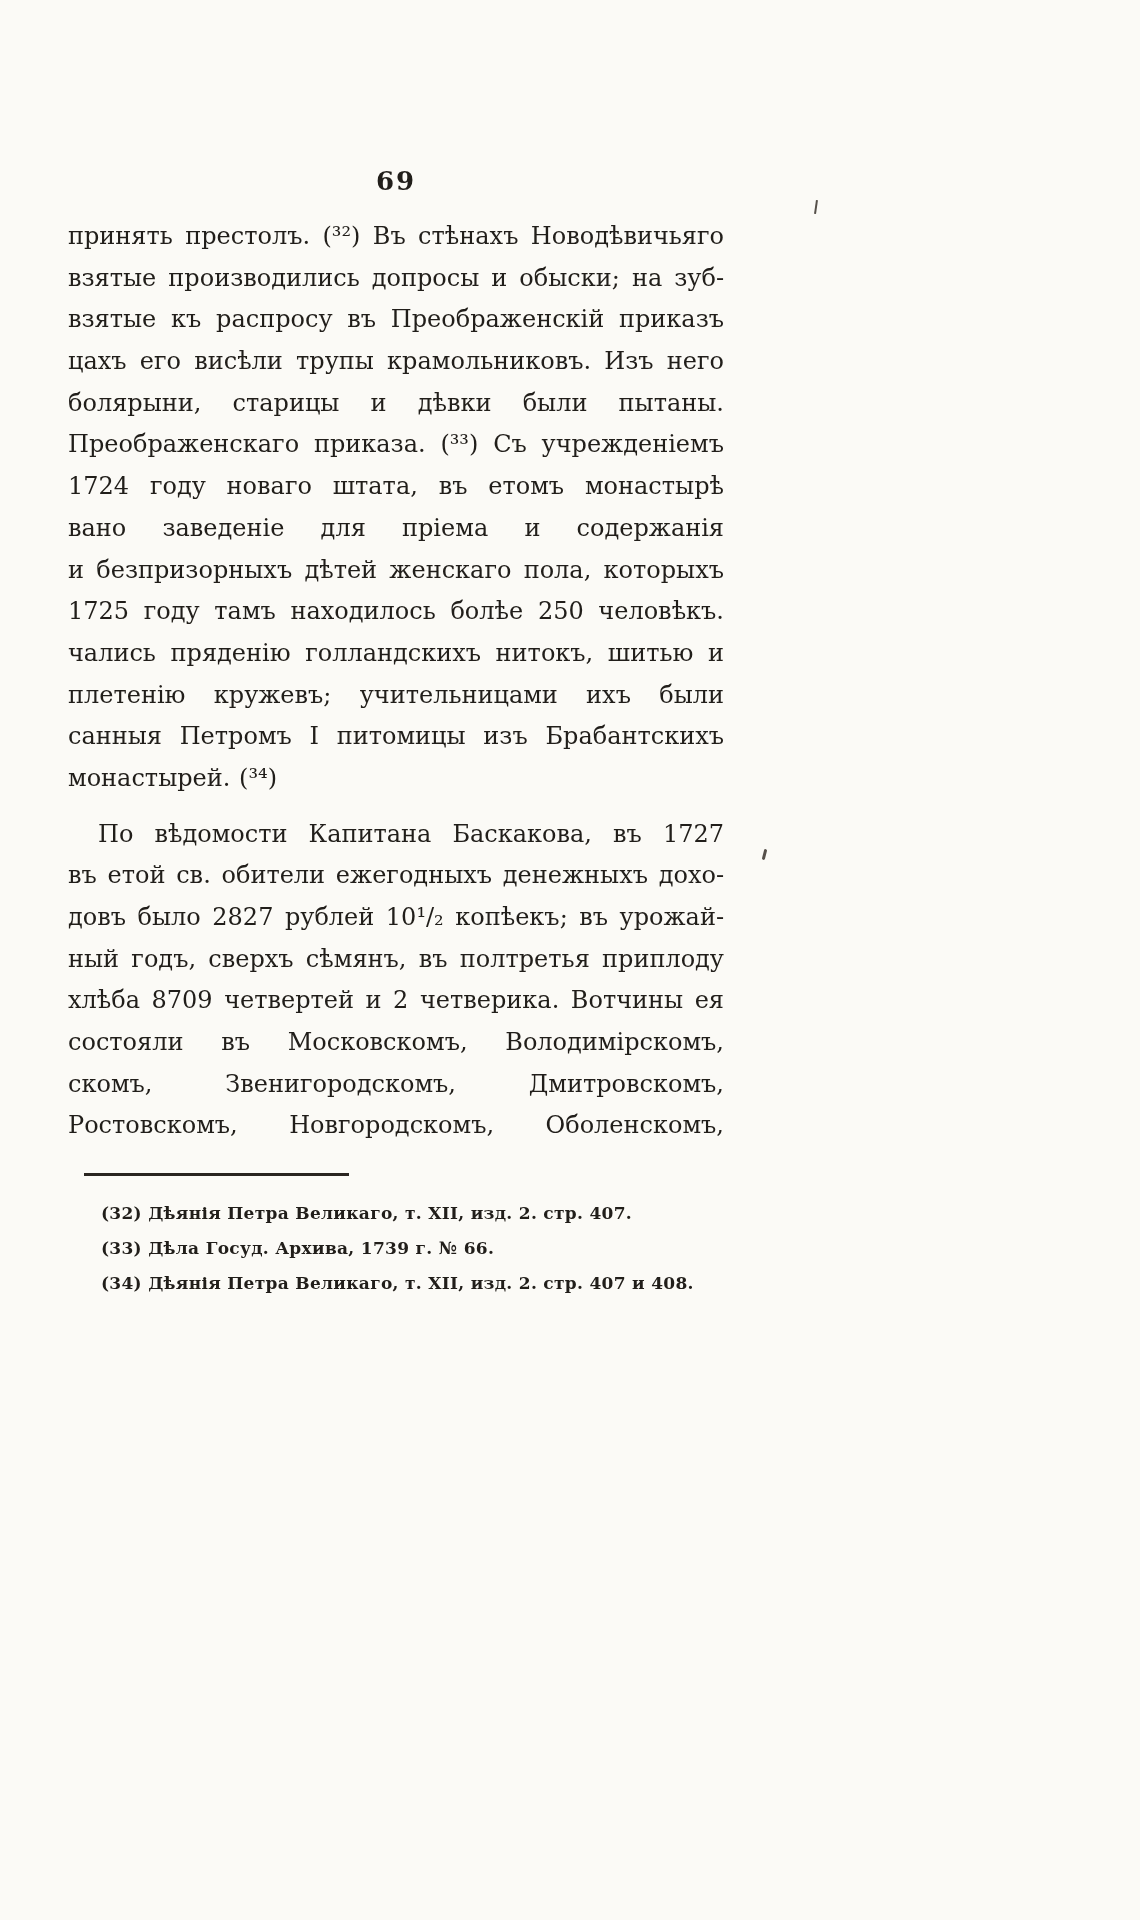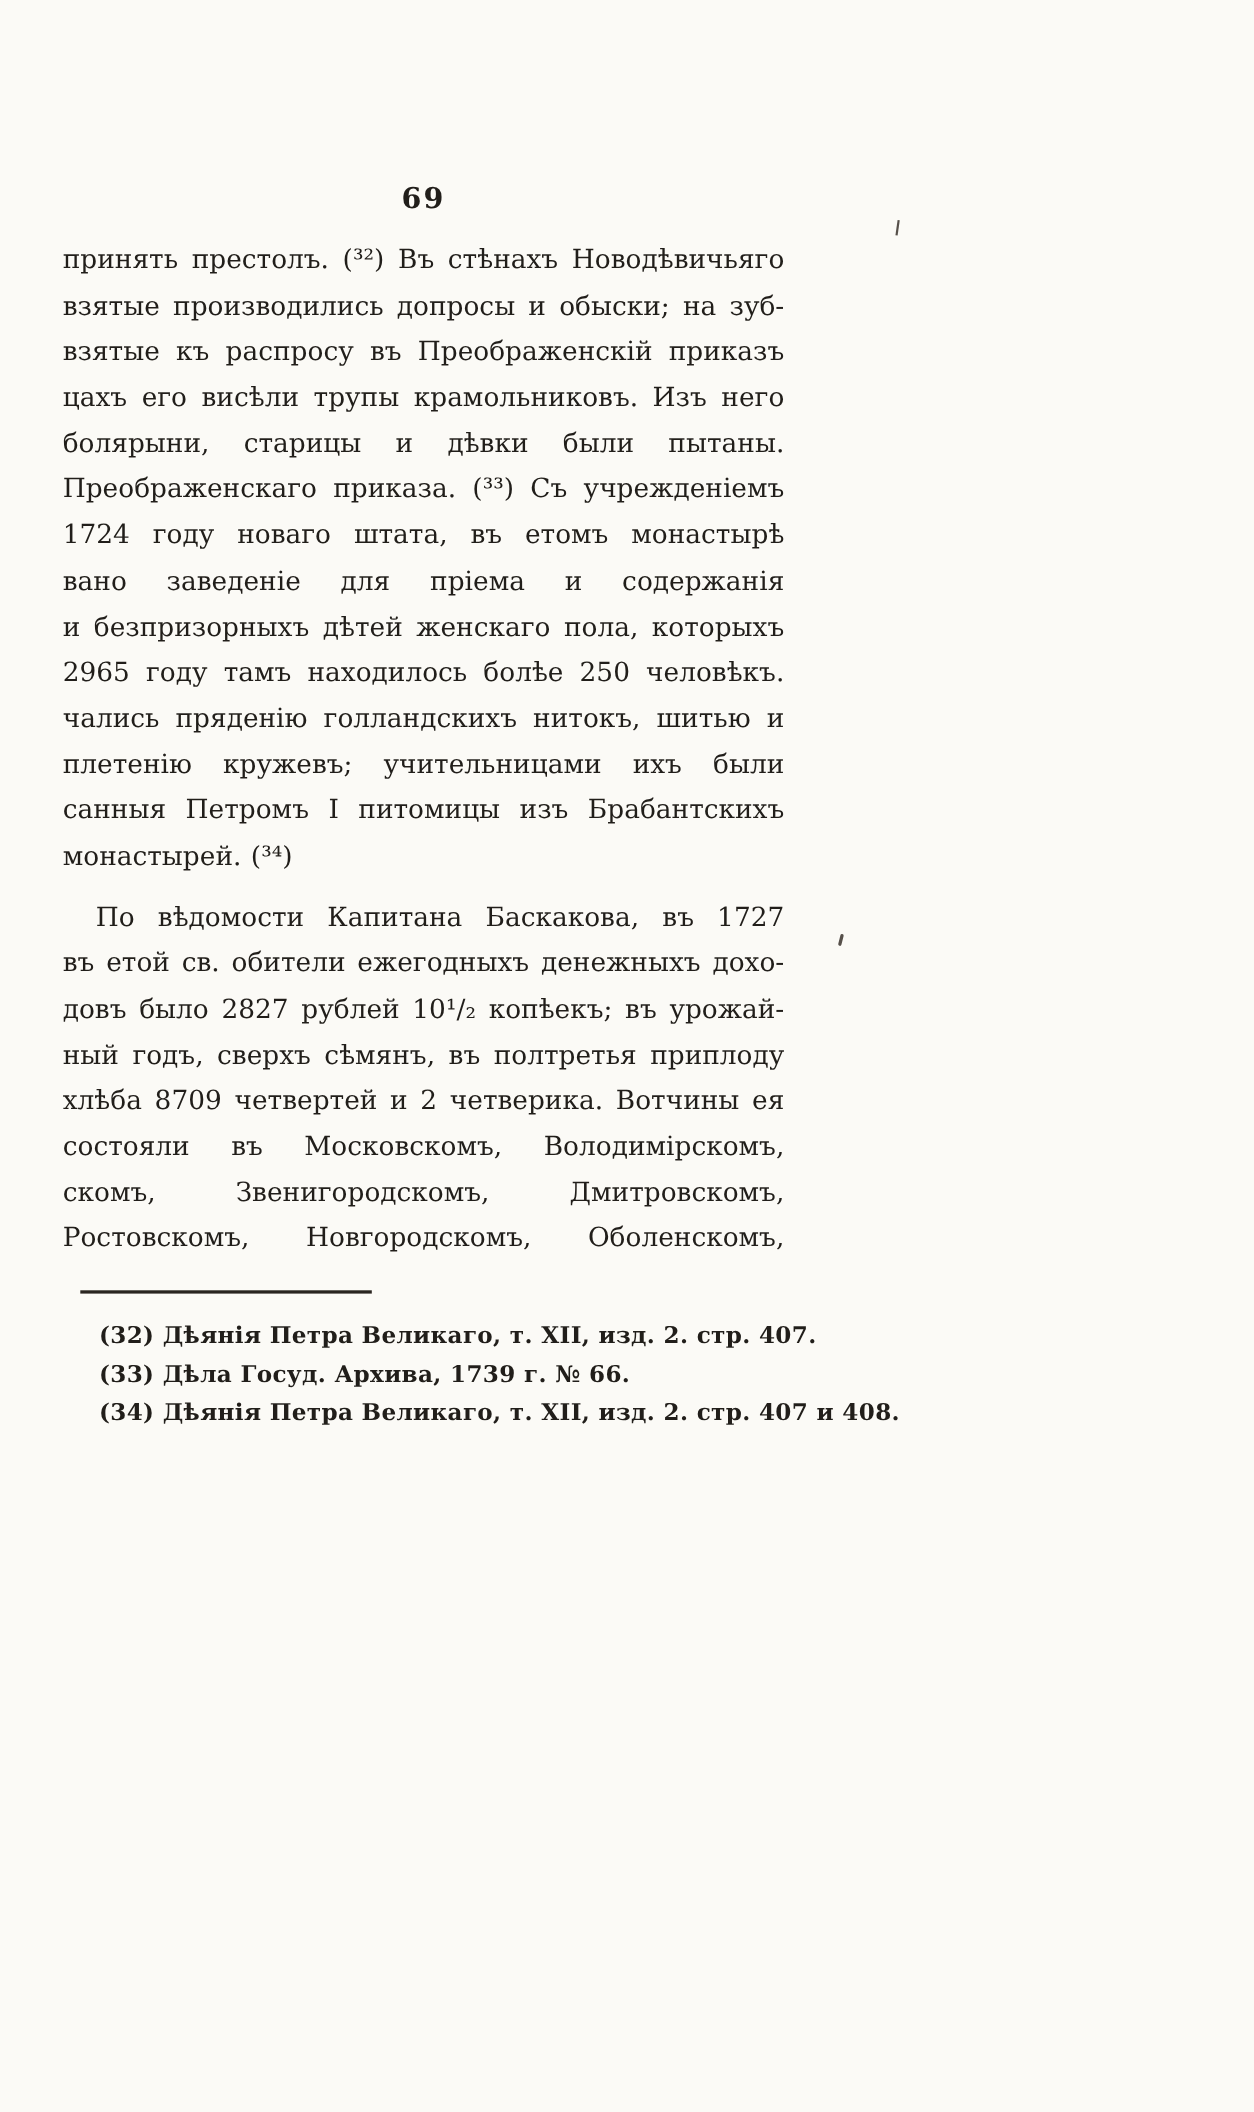--- a/index.html
+++ b/index.html
@@ -11,21 +11,21 @@
     position: relative;
     width: 1140px;
     height: 1920px;
     background: #fbfaf6;
     font-family: "DejaVu Serif", serif;
     color: #211e1a;
     overflow: hidden;
   }
   .textblock {
     position: absolute;
-    left: 57px;
+    left: 68px;
     top: 166px;
     width: 656px;
   }
   .page-number {
     text-align: center;
     font-size: 26px;
     font-weight: bold;
     letter-spacing: 2px;
     margin-bottom: 20px;
   }
@@ -49,21 +49,21 @@
   .footnotes {
     margin-top: 26px;
   }
   .fn-rule {
     width: 265px;
     height: 3px;
     background: #2a2520;
     margin: 0 0 20px 16px;
   }
   .fn-line {
-    font-size: 21px;
+    font-size: 17px;
     font-weight: bold;
     line-height: 35px;
     padding-left: 33px;
     letter-spacing: 0.3px;
     white-space: nowrap;
   }
   .artifact {
     position: absolute;
     background: #56504a;
   }
@@ -90,21 +90,21 @@
     <div class="para">
       <div class="line">принять престолъ. (³²) Въ стѣнахъ Новодѣвичьяго мо-</div>
       <div class="line">взятые производились допросы и обыски; на зуб-</div>
       <div class="line">взятые къ распросу въ Преображенскій приказъ</div>
       <div class="line">цахъ его висѣли трупы крамольниковъ. Изъ него</div>
       <div class="line">болярыни, старицы и дѣвки были пытаны. Наконецъ</div>
       <div class="line">Преображенскаго приказа. (³³) Съ учрежденіемъ въ</div>
       <div class="line">1724 году новаго штата, въ етомъ монастырѣ осно-</div>
       <div class="line">вано заведеніе для пріема и содержанія подкидышей</div>
       <div class="line">и безпризорныхъ дѣтей женскаго пола, которыхъ въ</div>
-      <div class="line">2965 году тамъ находилось болѣе 250 человѣкъ.</div>
+      <div class="line">1725 году тамъ находилось болѣе 250 человѣкъ.</div>
       <div class="line">чались пряденію голландскихъ нитокъ, шитью и</div>
       <div class="line">плетенію кружевъ; учительницами ихъ были выпи-</div>
       <div class="line">санныя Петромъ I питомицы изъ Брабантскихъ</div>
       <div class="line flush">монастырей. (³⁴)</div>
     </div>
 
     <div class="para">
       <div class="line indent">По вѣдомости Капитана Баскакова, въ 1727 году</div>
       <div class="line">въ етой св. обители ежегодныхъ денежныхъ дохо-</div>
       <div class="line">довъ было 2827 рублей 10¹/₂ копѣекъ; въ урожай-</div>

